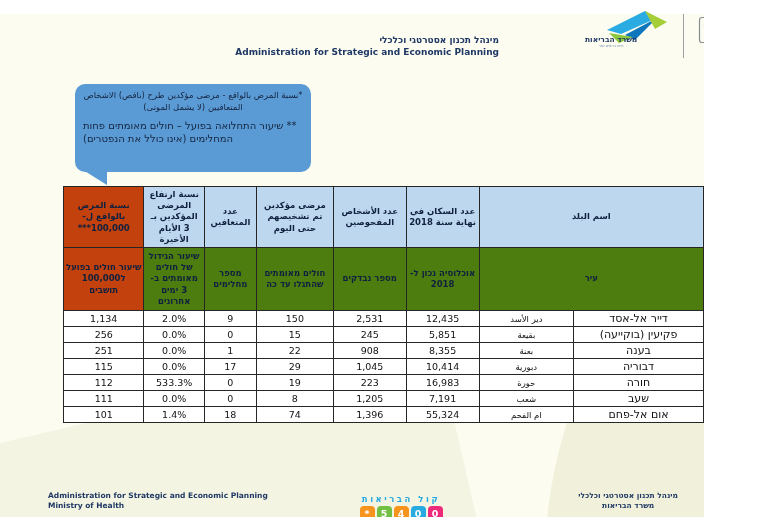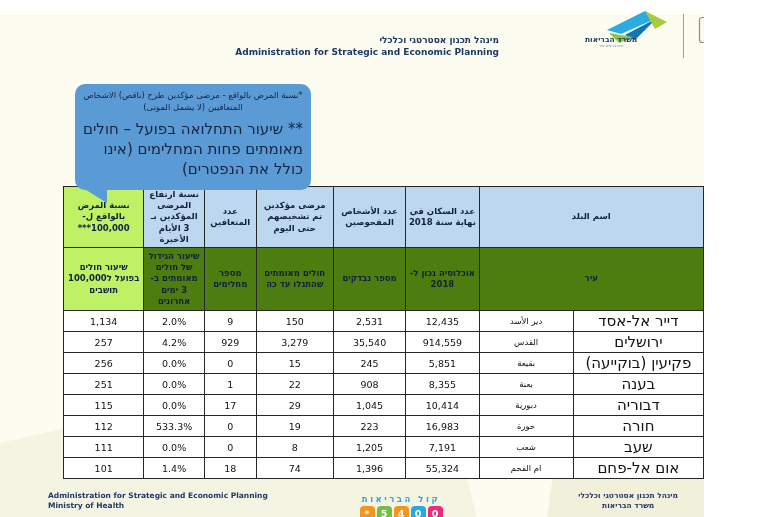--- a/index.html
+++ b/index.html
@@ -16,41 +16,41 @@
   .dept .he{font-size:9px;font-weight:600;color:#1f3864;}
   .dept .en{font-size:9px;font-weight:700;color:#1f3864;margin-top:2px;}
   .moh-logo{position:absolute;left:583px;top:10px;width:92px;height:52px;z-index:2;}
   .moh-text{position:absolute;left:2px;top:26px;text-align:center;line-height:1.05;}
   .moh-text .nm{font-size:7.5px;font-weight:bold;color:#1f3864;}
   .moh-text .tag{font-size:3.5px;color:#6b87a8;margin-top:1px;}
   .vdivider{position:absolute;left:683px;top:14px;width:1px;height:44px;background:#9aa0a6;z-index:2;}
   .emblem{position:absolute;left:698px;top:16px;z-index:2;}
   
   .bubble{position:absolute;left:75px;top:84px;width:236px;min-height:88px;background:#5b9bd5;
-          border-radius:10px;z-index:3;padding:5px 8px 10px;box-sizing:border-box;color:#15243f;}
+          border-radius:10px;z-index:3;padding:5px 8px 1px;box-sizing:border-box;color:#15243f;}
   .bubble .ar{font-size:8.5px;line-height:1.4;text-align:center;direction:rtl;margin:1px 0 5px;}
-  .bubble .he{font-size:15px;line-height:1.35;text-align:right;direction:rtl;margin:0;}
+  .bubble .he{font-size:10px;line-height:1.35;text-align:left;direction:rtl;margin:0;}
   .bubble-tail{position:absolute;left:8px;bottom:-13px;width:0;height:0;
                border-top:15px solid #5b9bd5;border-left:24px solid transparent;}
   
   .tablewrap{position:absolute;left:63px;top:186px;z-index:2;}
   table{border-collapse:collapse;table-layout:fixed;direction:ltr;background:#ffffff;
         border:1.5px solid #262626;}
   td{border:1px solid #262626;text-align:center;vertical-align:middle;padding:1px 2px;
      overflow:hidden;box-sizing:border-box;}
   .hr-ar td{height:61px;background:#bdd7ee;font-size:8.5px;font-weight:bold;direction:rtl;
             line-height:1.3;color:#10213f;}
   .hr-he td{height:63px;background:#4d7c0f;font-size:8.5px;font-weight:bold;direction:rtl;
             line-height:1.3;color:#10213f;}
-  .hr-ar td.peach,.hr-he td.peach{background:#bef264;}
+  .hr-ar td.peach,.hr-he td.peach{background:#c2410c;}
   tbody tr{height:16px;}
   tbody td{font-size:9.5px;color:#111111;background:#ffffff;}
   tbody tr:first-child td{border-top:1.5px solid #262626;}
   td.ar-name{direction:rtl;font-size:8.5px;margin-left:40px;}
-  td.he-name{direction:rtl;font-size:15px;}
+  td.he-name{direction:rtl;font-size:11px;}
   
   .footer-left{position:absolute;left:48px;top:491px;font-size:7.5px;font-weight:bold;
                color:#1f3864;line-height:1.35;z-index:2;}
   .footer-right{position:absolute;right:26px;top:491px;font-size:7.5px;font-weight:600;
                 color:#1f3864;line-height:1.35;text-align:center;direction:rtl;z-index:2;}
   .hotline{position:absolute;left:353px;top:494px;width:96px;text-align:center;z-index:2;}
   .hotline .ttl{font-size:8.5px;font-weight:bold;color:#27aae1;letter-spacing:2.5px;direction:rtl;}
   .tiles{display:flex;gap:2px;justify-content:center;margin-top:2px;}
   .tile{width:15px;height:15px;border-radius:4px;color:#ffffff;font-size:9.5px;font-weight:bold;
         line-height:15px;text-align:center;}
@@ -140,30 +140,20 @@
           <td>1,134</td>
           <td>2.0%</td>
           <td>9</td>
           <td>150</td>
           <td>2,531</td>
           <td>12,435</td>
           <td class="ar-name">دير الأسد</td>
           <td class="he-name">דייר אל-אסד</td>
         </tr>
         <tr>
-          <td>257</td>
-          <td>4.2%</td>
-          <td>929</td>
-          <td>3,279</td>
-          <td>35,540</td>
-          <td>914,559</td>
-          <td class="ar-name">القدس</td>
-          <td class="he-name">ירושלים</td>
-        </tr>
-        <tr>
           <td>256</td>
           <td>0.0%</td>
           <td>0</td>
           <td>15</td>
           <td>245</td>
           <td>5,851</td>
           <td class="ar-name">بقيعة</td>
           <td class="he-name">פקיעין (בוקייעה)</td>
         </tr>
         <tr>

